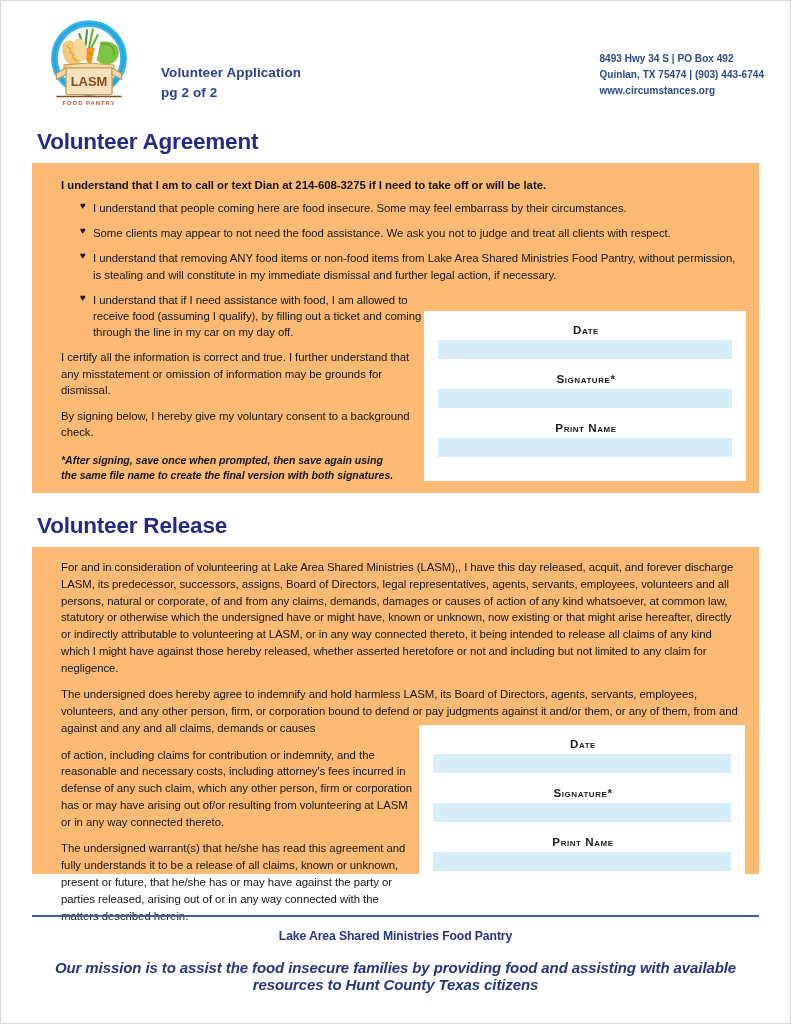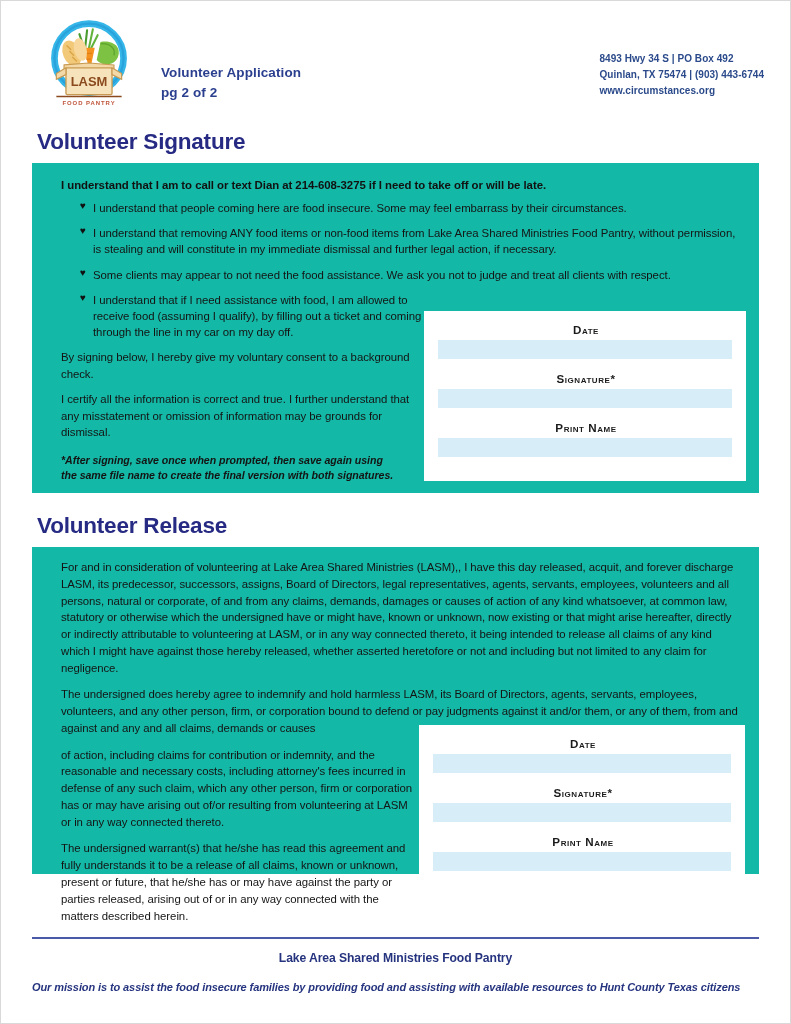--- a/index.html
+++ b/index.html
@@ -62,21 +62,21 @@
     font-size: 22.5px;
     font-weight: 700;
     letter-spacing: -.2px;
     margin: 0 0 8px 36px;
   }
   .heading-agreement { margin-top: 16px; }
   .heading-release { margin-top: 20px; }
 
   
   .panel {
-    background: #14b8a6;
+    background: #fdba74;
     margin: 0 31px;
     padding: 12px 16px 14px 16px;
     box-sizing: border-box;
     position: relative;
   }
   .panel-agreement { height: 330px; }
   .panel-release   { height: 327px; }
 
   .lead {
     font-size: 11.4px;
@@ -194,22 +194,23 @@
   }
   .footer-title {
     text-align: center;
     color: #26347f;
     font-size: 12.2px;
     font-weight: 700;
     margin-bottom: 16px;
     letter-spacing: -.1px;
   }
   .footer-mission {
+    text-align: center;
     color: #26347f;
-    font-size: 11px;
+    font-size: 15px;
     font-weight: 700;
     font-style: italic;
     letter-spacing: -.1px;
   }
 </style>
 </head>
 <body>
 
 <div class="page">
 
@@ -258,35 +259,35 @@
       <div>pg 2 of 2</div>
     </div>
 
     <div class="contact">
       <div>8493 Hwy 34 S  |  PO Box 492</div>
       <div>Quinlan, TX 75474  |  (903) 443-6744</div>
       <div>www.circumstances.org</div>
     </div>
   </div>
 
-  <h2 class="section-heading heading-agreement">Volunteer Signature</h2>
+  <h2 class="section-heading heading-agreement">Volunteer Agreement</h2>
 
   <div class="panel panel-agreement">
 
     <p class="lead">I understand that I am to call or text Dian at 214-608-3275 if I need to take off or will be late.</p>
 
     <ul class="hearts">
       <li>I understand that people coming here are food insecure. Some may feel embarrass by their circumstances.</li>
+      <li>Some clients may appear to not need the food assistance. We ask you not to judge and treat all clients with respect.</li>
       <li>I understand that removing ANY food items or non-food items from Lake Area Shared Ministries Food Pantry, without permission, is stealing and will constitute in my immediate dismissal and further legal action, if necessary.</li>
-      <li>Some clients may appear to not need the food assistance. We ask you not to judge and treat all clients with respect.</li>
       <li class="narrow">I understand that if I need assistance with food, I am allowed to receive food (assuming I qualify), by filling out a ticket and coming through the line in my car on my day off.</li>
     </ul>
 
+    <p class="body-para">I certify all the information is correct and true. I further understand that any misstatement or omission of information may be grounds for dismissal.</p>
     <p class="body-para">By signing below, I hereby give my voluntary consent to a background check.</p>
-    <p class="body-para">I certify all the information is correct and true. I further understand that any misstatement or omission of information may be grounds for dismissal.</p>
     <p class="note-italic">*After signing, save once when prompted, then save again using the same file name to create the final version with both signatures.</p>
 
     <div class="sig-card sig-card-agreement">
       <div class="sig-label">Date</div>
       <div class="sig-field"></div>
       <div class="sig-label">Signature*</div>
       <div class="sig-field"></div>
       <div class="sig-label">Print Name</div>
       <div class="sig-field last"></div>
     </div>

